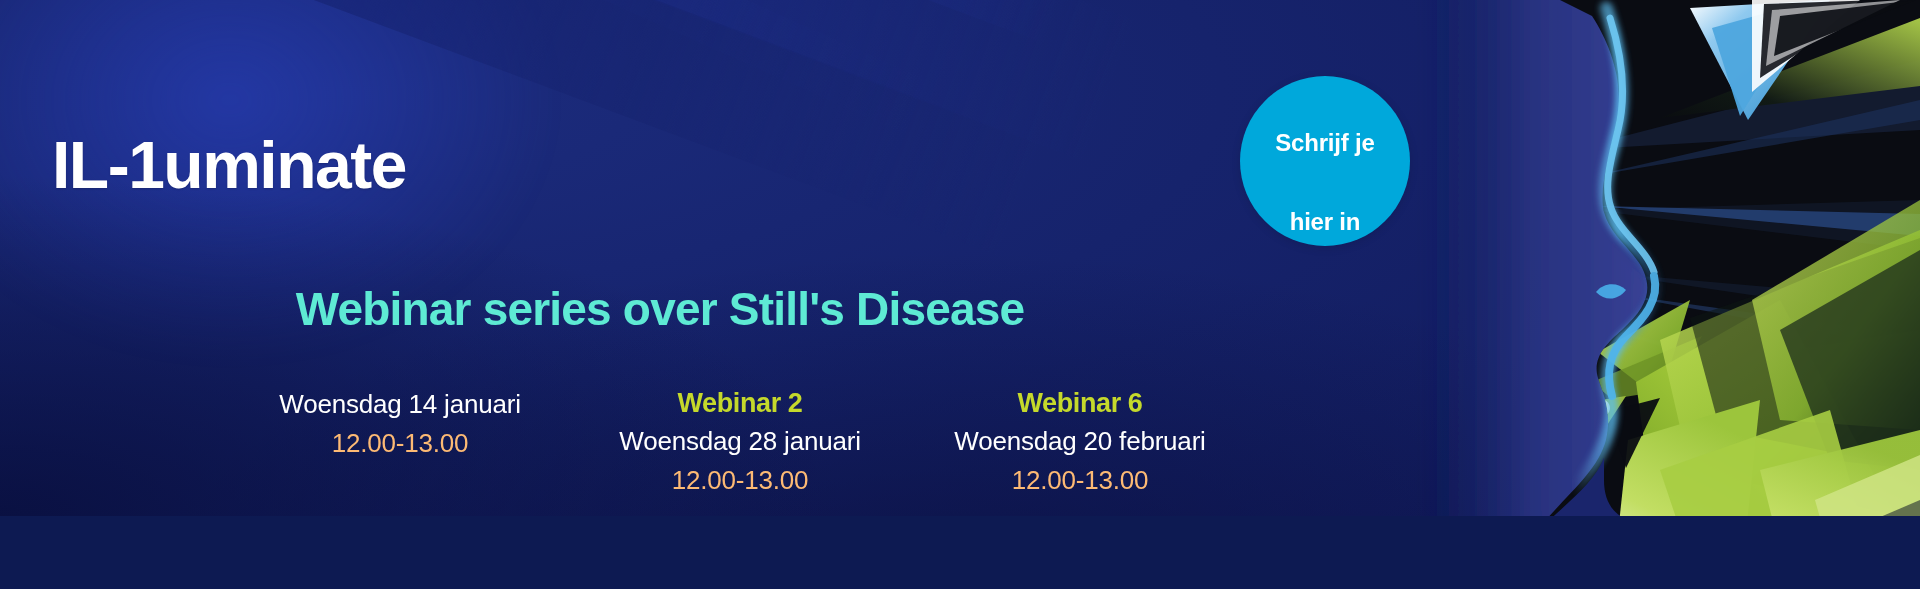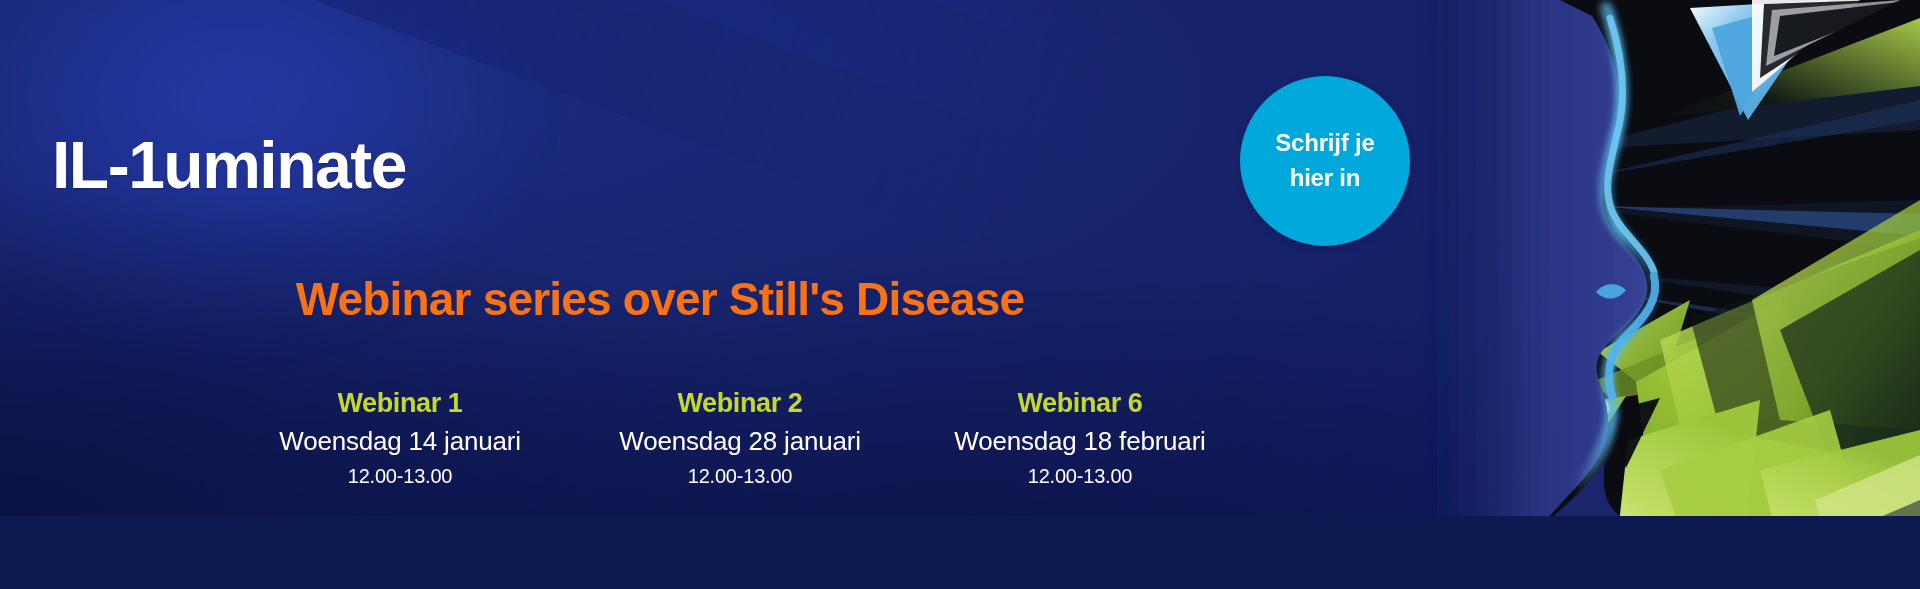--- a/index.html
+++ b/index.html
@@ -109,30 +109,31 @@
     cursor: pointer;
     box-shadow: 0 2px 10px rgba(0,0,0,.12);
   }
   .badge-line {
     color: #ffffff;
     font-size: 24px;
     font-weight: 700;
     line-height: 1.45;
     letter-spacing: -.2px;
     white-space: nowrap;
+    margin-top: 44px;
   }
 
   
   .headline {
     position: absolute;
     left: 0;
     right: 600px;
-    top: 272px;
+    top: 282px;
     text-align: center;
-    color: #f97316;
+    color: #5eead4;
     font-size: 46px;
     font-weight: 700;
     letter-spacing: -.8px;
     white-space: nowrap;
   }
 
   
   .webinars {
     position: absolute;
     left: 230px;
@@ -154,22 +155,22 @@
   }
   .webinar-date {
     color: #ffffff;
     font-size: 26px;
     font-weight: 400;
     line-height: 1.5;
     letter-spacing: -.2px;
     text-align: center;
   }
   .webinar-time {
-    color: #ffffff;
-    font-size: 20px;
+    color: #fdba74;
+    font-size: 26px;
     font-weight: 400;
     line-height: 1.5;
     letter-spacing: -.2px;
   }
 </style>
 </head>
 <body>
 
 <div class="banner">
 
@@ -342,32 +343,31 @@
   <div class="badge">
     <span class="badge-line">Schrijf je</span>
     <span class="badge-line">hier in</span>
   </div>
 
   <div class="headline">Webinar series over Still's Disease</div>
 
   <div class="webinars">
 
     <div class="webinar-col">
-      <div class="webinar-title">Webinar 1</div>
       <div class="webinar-date">Woensdag 14 januari</div>
       <div class="webinar-time">12.00-13.00</div>
     </div>
 
     <div class="webinar-col">
       <div class="webinar-title">Webinar 2</div>
       <div class="webinar-date">Woensdag 28 januari</div>
       <div class="webinar-time">12.00-13.00</div>
     </div>
 
     <div class="webinar-col">
       <div class="webinar-title">Webinar 6</div>
-      <div class="webinar-date">Woensdag 18 februari</div>
+      <div class="webinar-date">Woensdag 20 februari</div>
       <div class="webinar-time">12.00-13.00</div>
     </div>
 
   </div>
 
 </div>
 
 </body></html>

